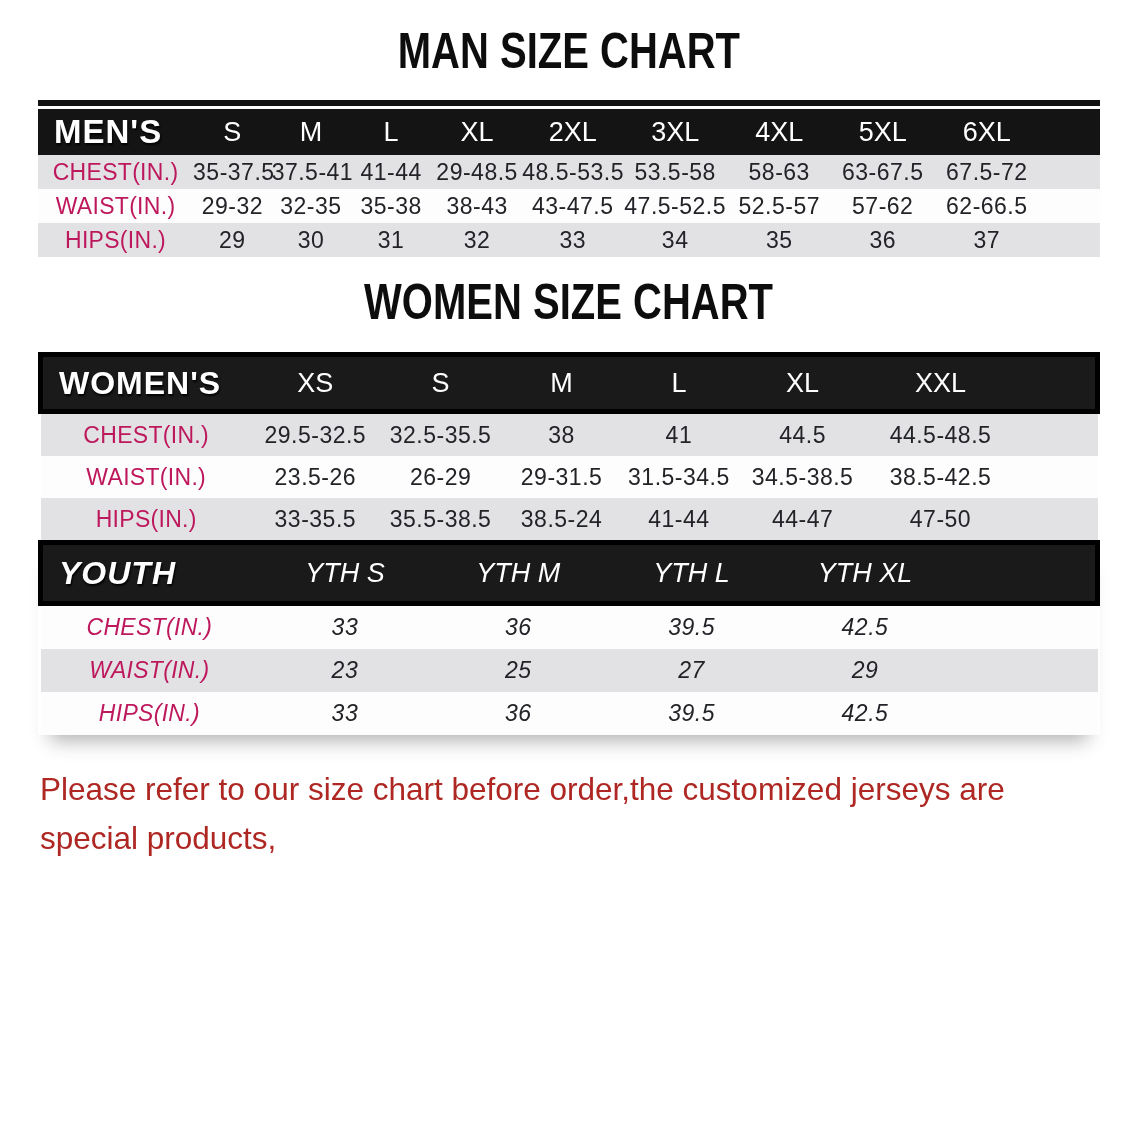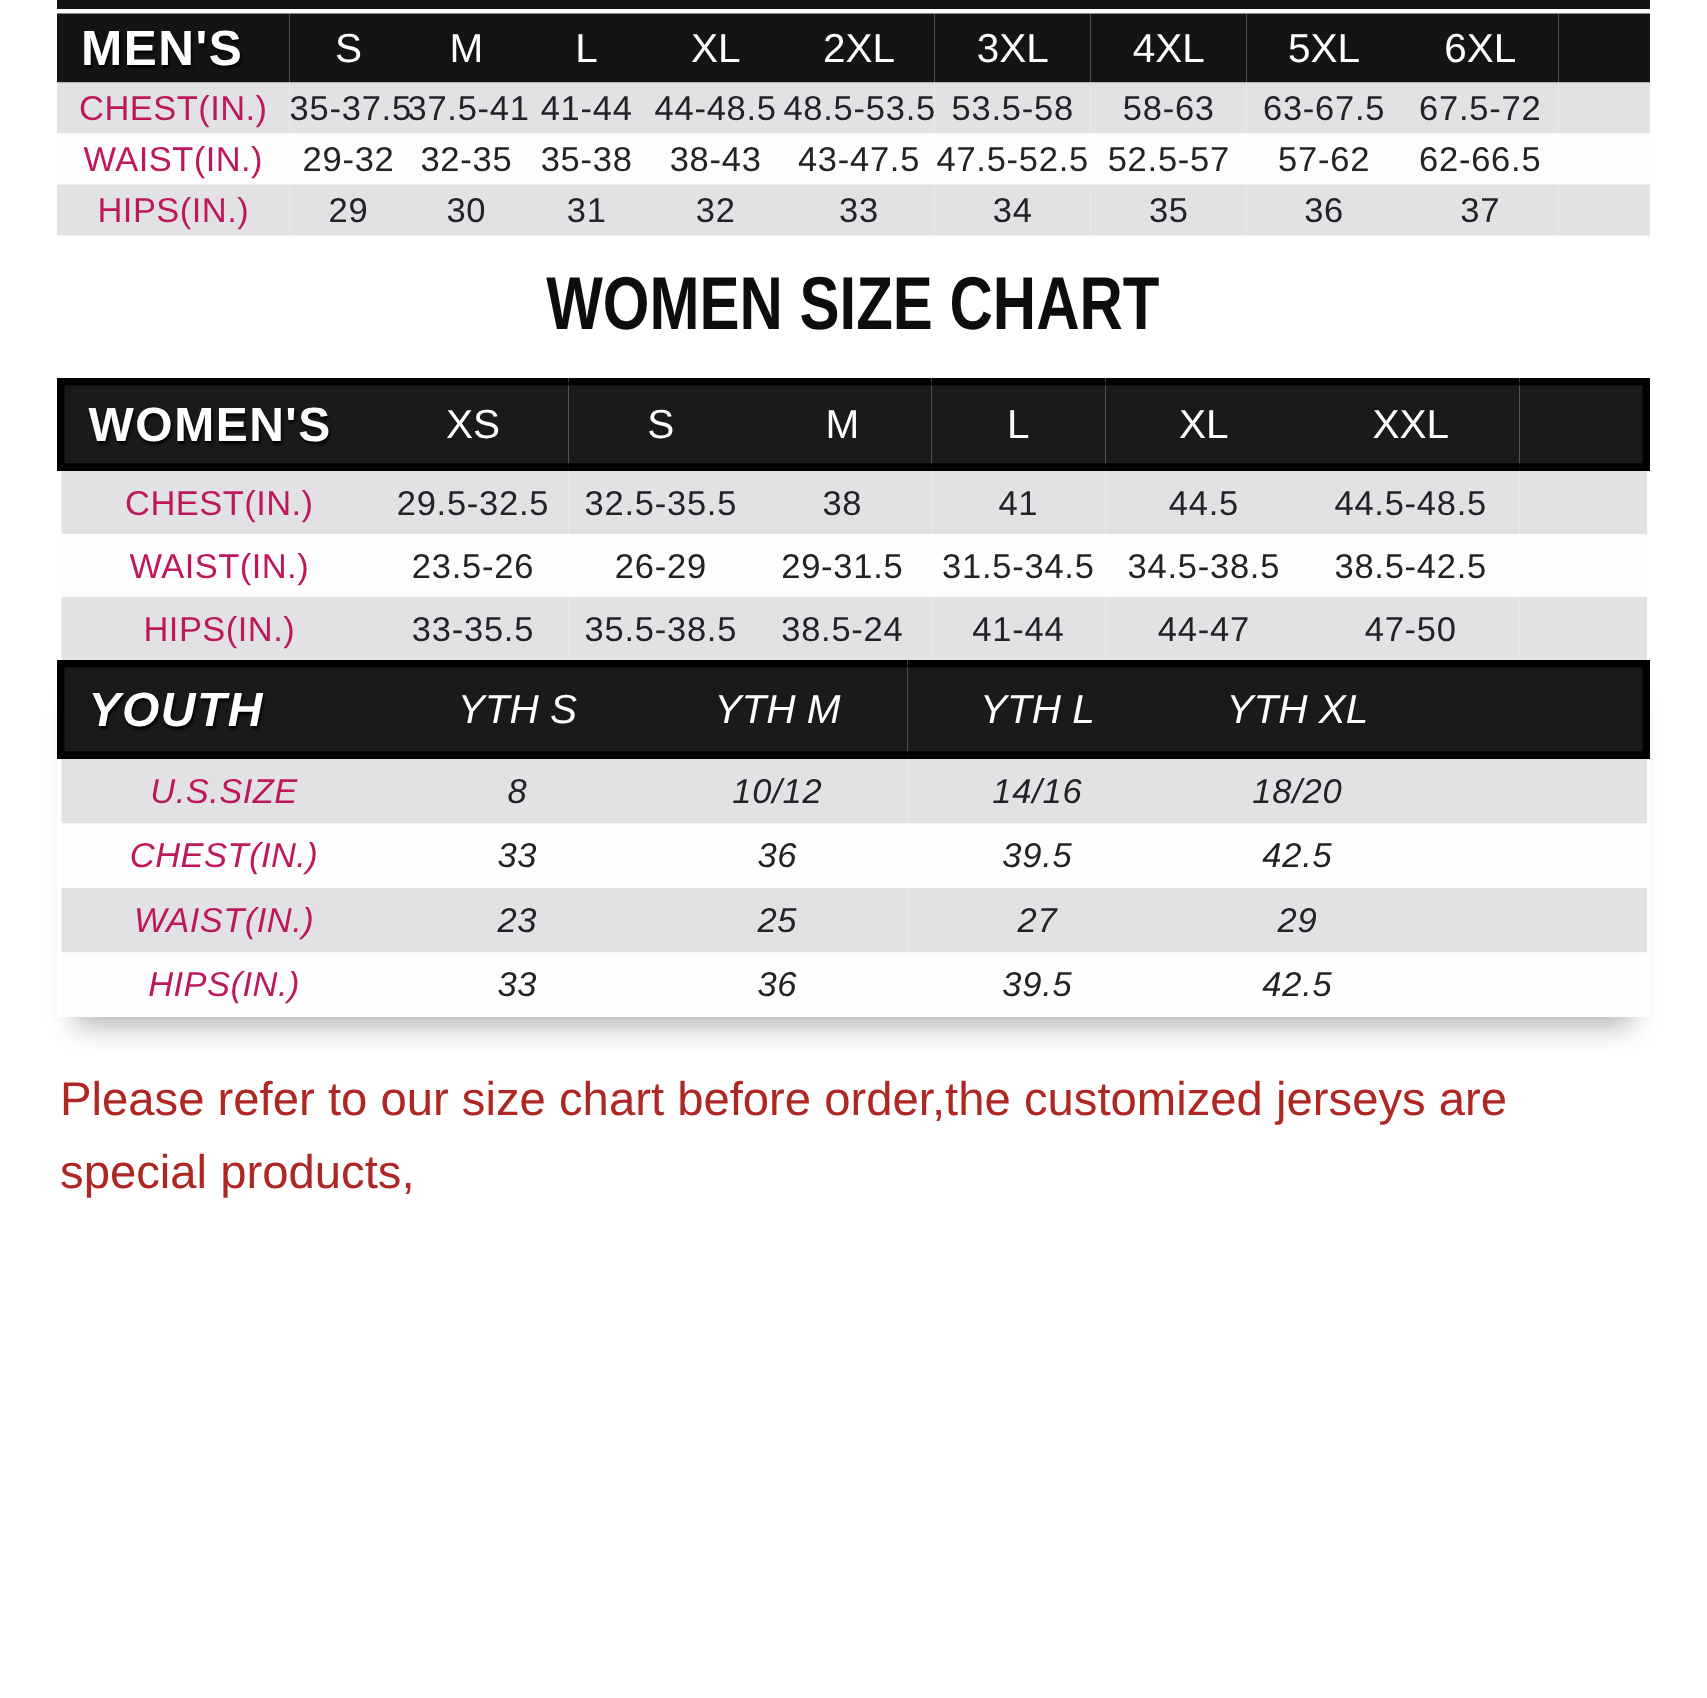--- a/index.html
+++ b/index.html
@@ -85,20 +85,21 @@
     letter-spacing:0px;
   }
 </style>
 </head>
 <body>
 
 <div class="page">
 
 
   <section class="sec sec-men">
+    <h2 class="sec-heading"><span class="cond">MAN SIZE CHART</span></h2>
     <div class="table-frame men-frame">
       <table class="men-table">
         <colgroup>
           <col style="width:14.6%">
             <col style="width:7.4%">
             <col style="width:7.4%">
             <col style="width:7.7%">
             <col style="width:8.5%">
           <col style="width:9.5%">
             <col style="width:9.8%">
@@ -121,21 +122,21 @@
             <th>6XL</th>
             <th class="spacer"></th>
           </tr>
         </thead>
         <tbody>
           <tr class="stripe-a">
             <td class="rowlabel">CHEST(IN.)</td>
             <td>35-37.5</td>
             <td>37.5-41</td>
             <td>41-44</td>
-            <td>44-48.5</td>
+            <td>29-48.5</td>
             <td>48.5-53.5</td>
             <td>53.5-58</td>
             <td>58-63</td>
             <td>63-67.5</td>
             <td>67.5-72</td>
             <td class="spacer"></td>
           </tr>
           <tr class="stripe-b">
             <td class="rowlabel">WAIST(IN.)</td>
             <td>29-32</td>
@@ -244,28 +245,20 @@
           <tr class="band">
             <th class="hlabel">YOUTH</th>
             <th>YTH S</th>
             <th>YTH M</th>
             <th>YTH L</th>
             <th>YTH XL</th>
             <th class="spacer"></th>
           </tr>
         </thead>
         <tbody>
-          <tr class="stripe-a">
-            <td class="rowlabel">U.S.SIZE</td>
-            <td>8</td>
-            <td>10/12</td>
-            <td>14/16</td>
-            <td>18/20</td>
-            <td class="spacer"></td>
-          </tr>
           <tr class="stripe-b">
             <td class="rowlabel">CHEST(IN.)</td>
             <td>33</td>
             <td>36</td>
             <td>39.5</td>
             <td>42.5</td>
             <td class="spacer"></td>
           </tr>
           <tr class="stripe-a">
             <td class="rowlabel">WAIST(IN.)</td>

